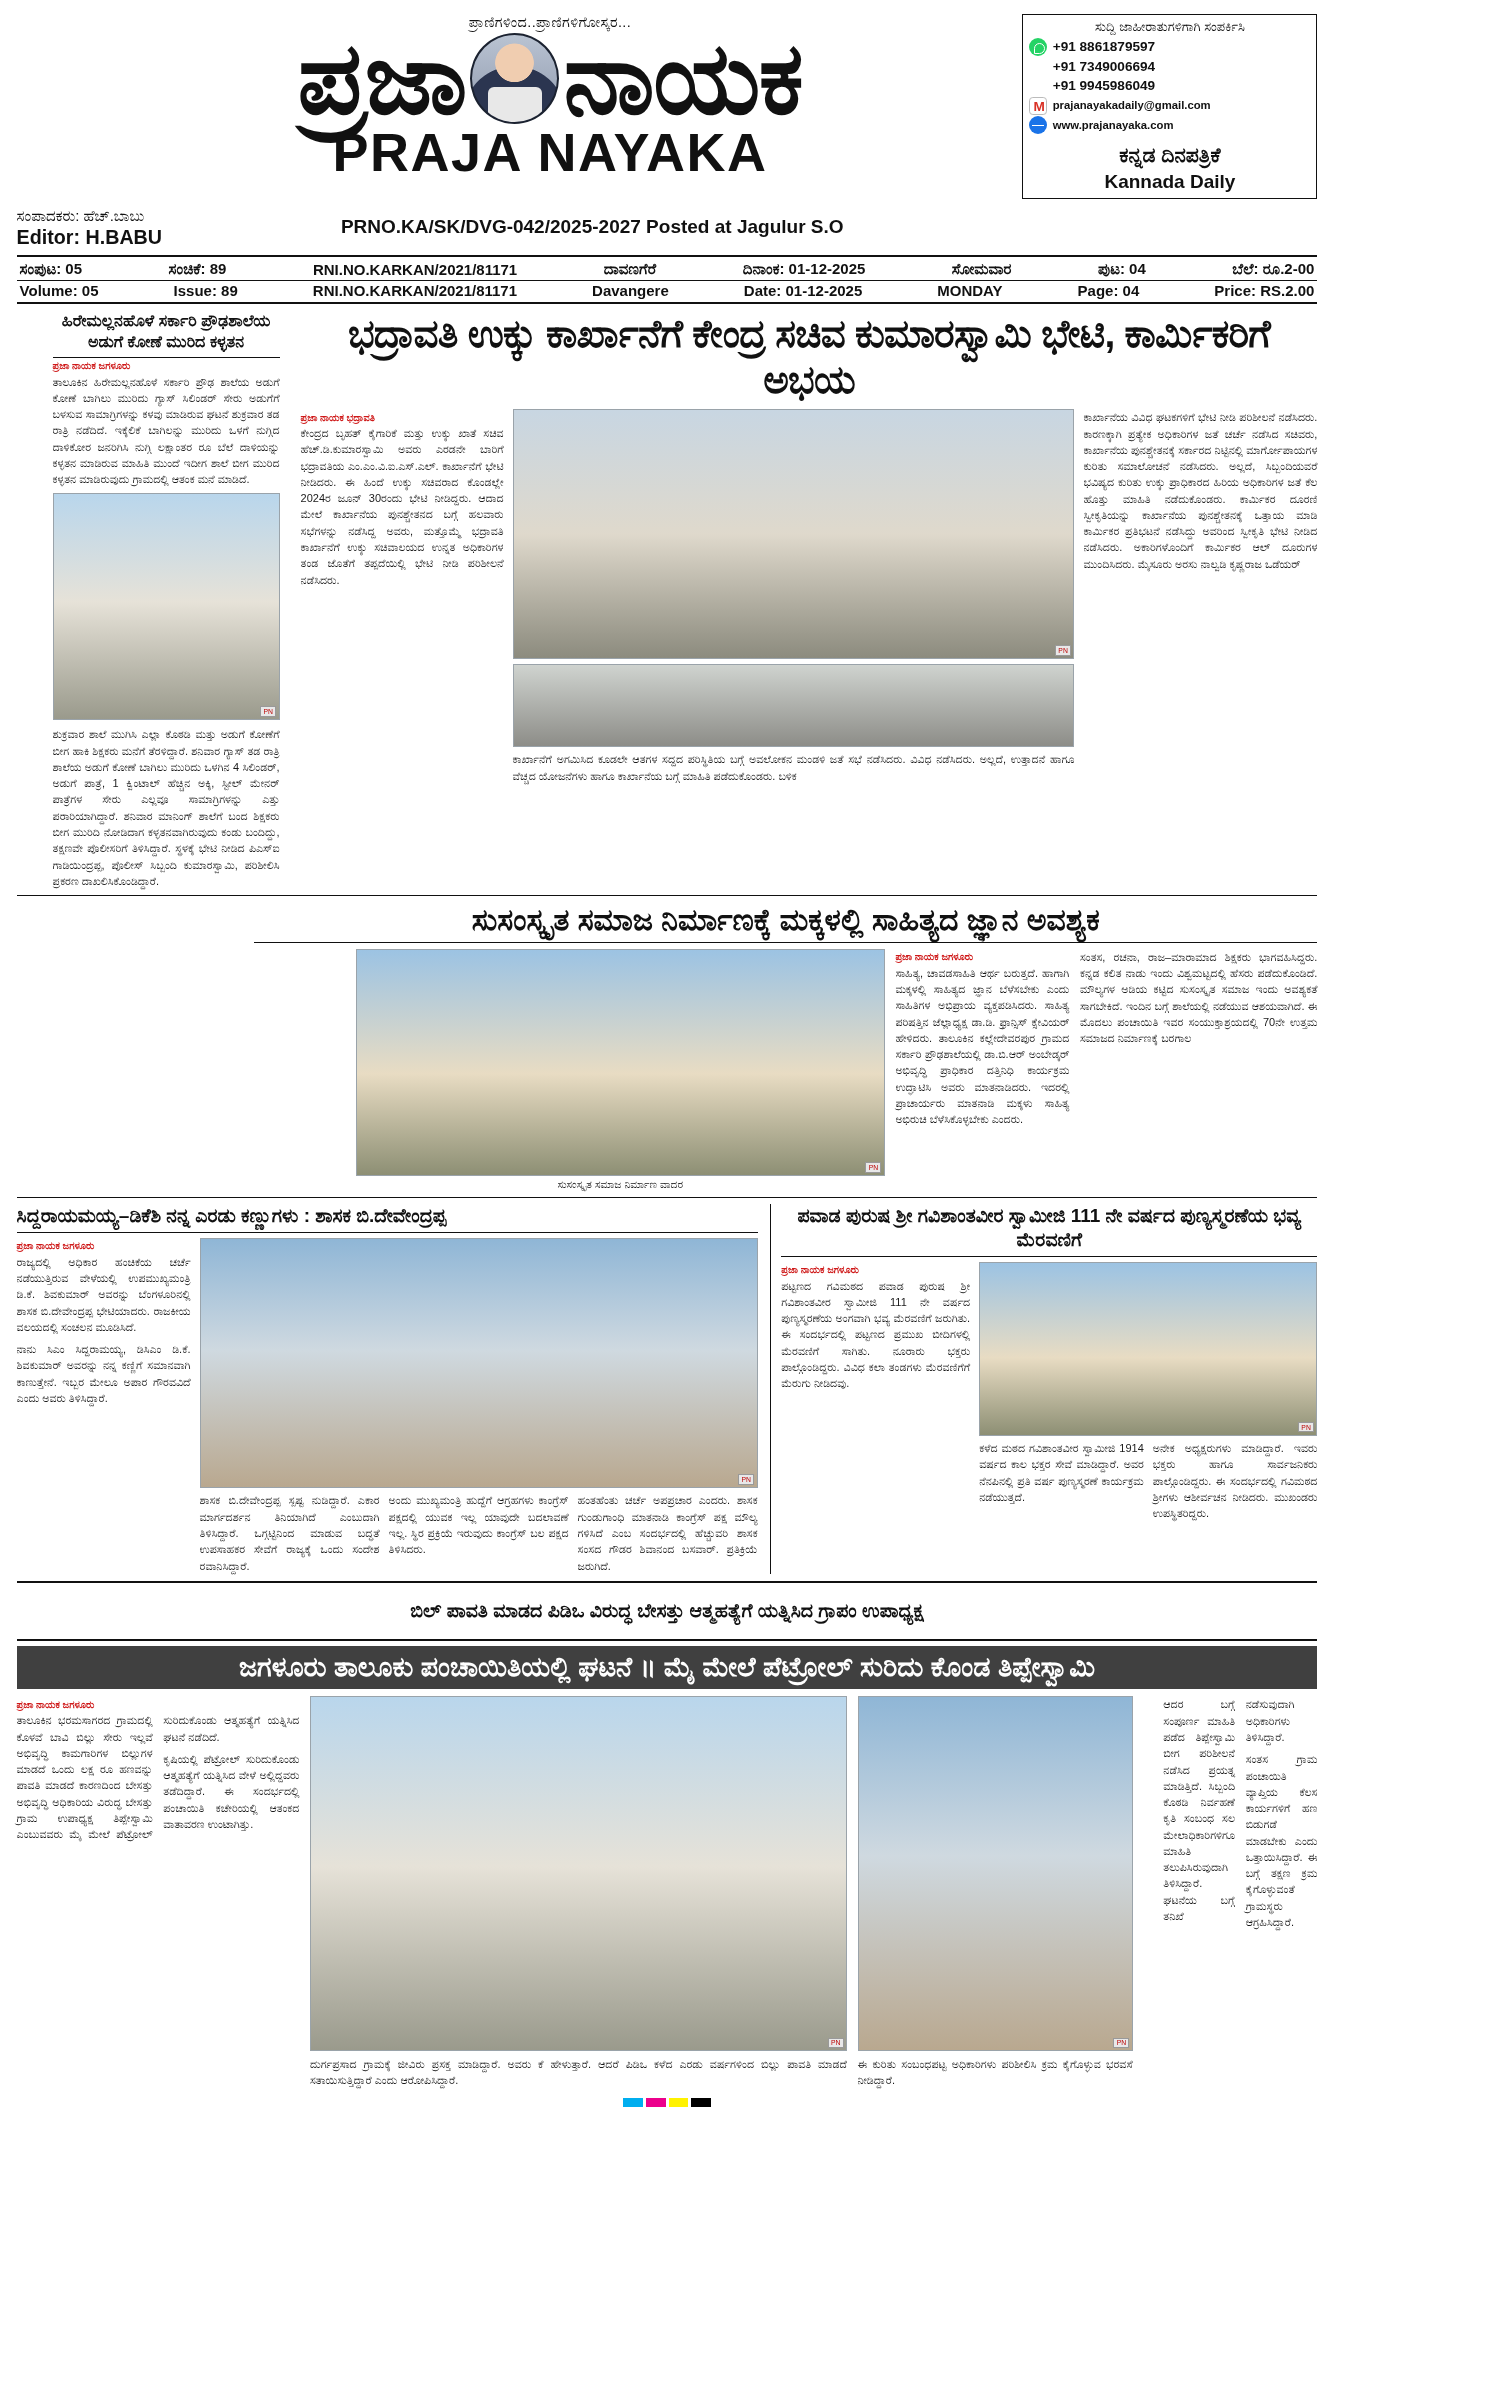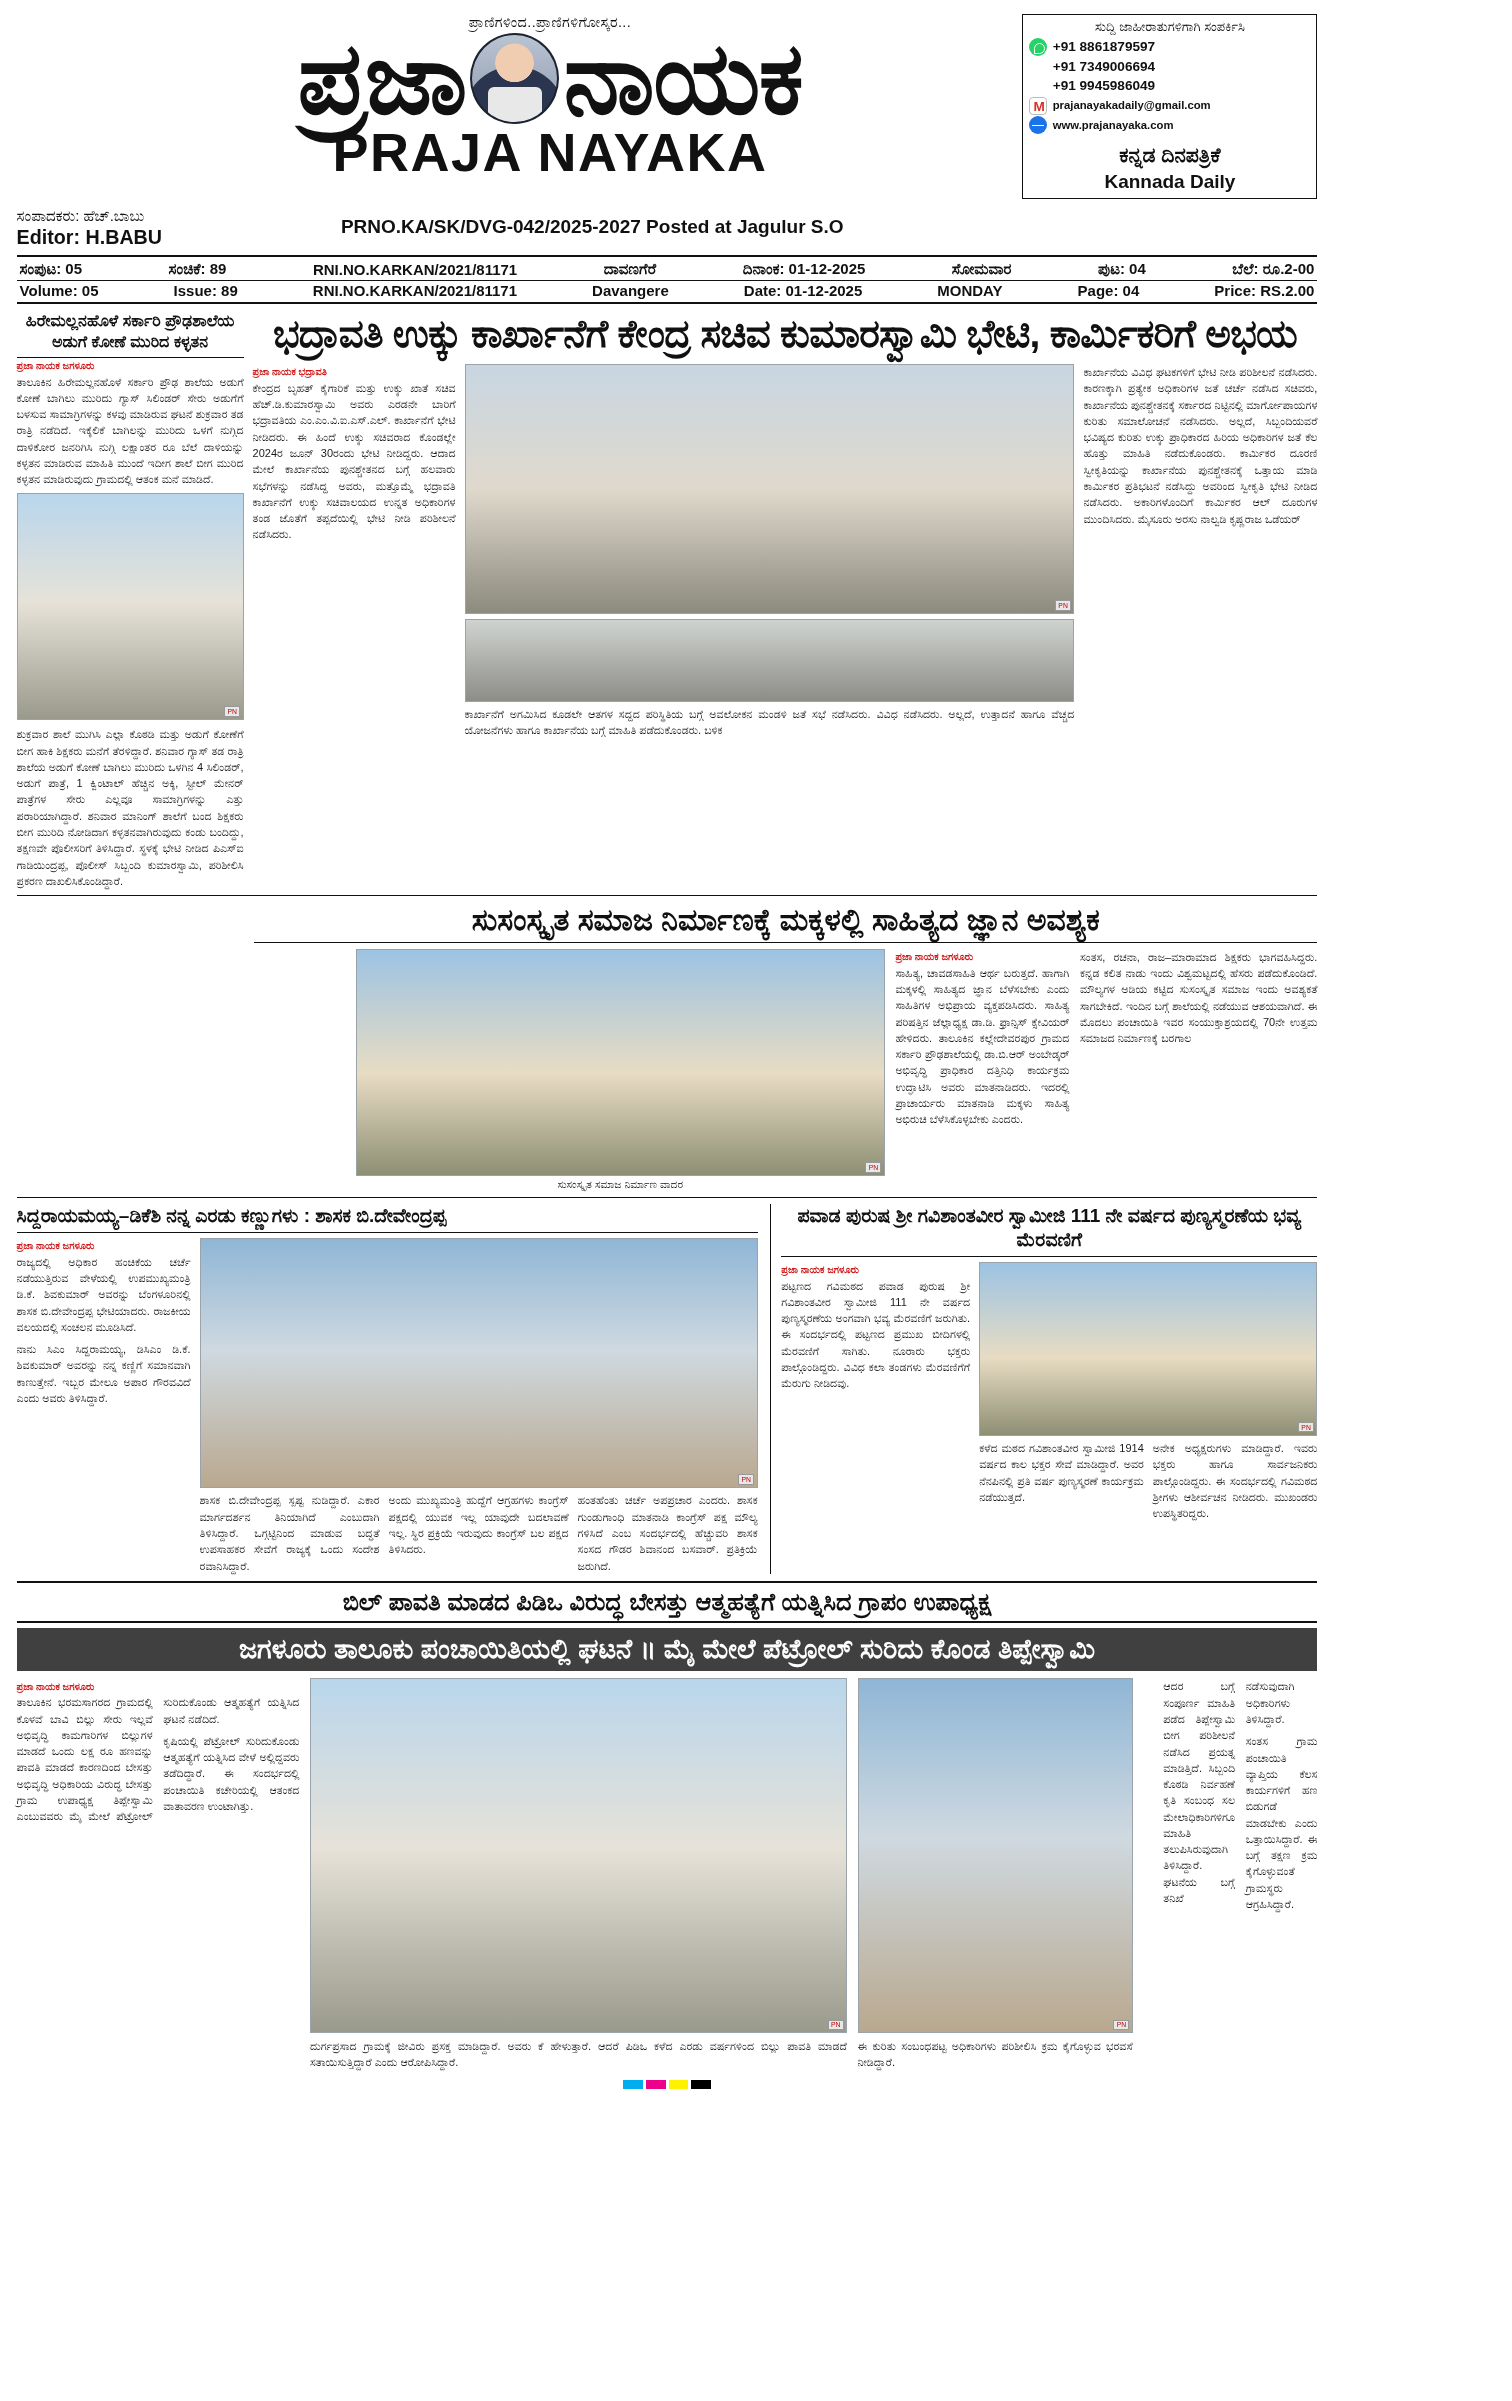--- a/index.html
+++ b/index.html
@@ -173,21 +173,21 @@
   }
   .body-txt {
     font-size:11px;
     line-height:1.48;
     text-align:justify;
     color:#1a1a1a;
     hyphens:auto;
   }
 
   
-  .top-sec { display:flex; gap:9px; margin-top:7.6px; }
+  .top-sec { display:flex; gap:21px; margin-top:7.6px;margin-left:36px; }
   .col-left { width:227px; }
   .col-main { flex:1; }
   .left-head {
     font-size:16px;
     font-weight:bold;
     text-align:center;
     line-height:1.28;
     border-bottom:1.5px solid #111;
     padding-bottom:4.5px;
   }
@@ -212,23 +212,23 @@
 
   
   .sec3 { display:flex; gap:12px; margin-top:6px; }
   .s3a { width:741px; }
   .s3b { flex:1; }
   .s3-head { font-size:19px; font-weight:bold; line-height:1.25; }
   .s3-head.c { text-align:center; }
 
   
   .banner-black {
-    font-size:24px; font-weight:bold; text-align:center;
+    font-size:19px; font-weight:bold; text-align:center;
     border-top:2.3px solid #111; border-bottom:2.3px solid #111;
-    padding:5px 0; margin-top:7.6px;
+    padding:17px 0; margin-top:7.6px;
   }
   .banner-green {
     background:#404040; color:#fff; font-size:27px; font-weight:bold;
     text-align:center; padding:6px 0; margin-top:4.5px;
   }
 
   
   .bottom { display:flex; gap:10.6px; margin-top:7.6px; }
   .b1 { width:295px; }
   .b2 { width:560px; }

